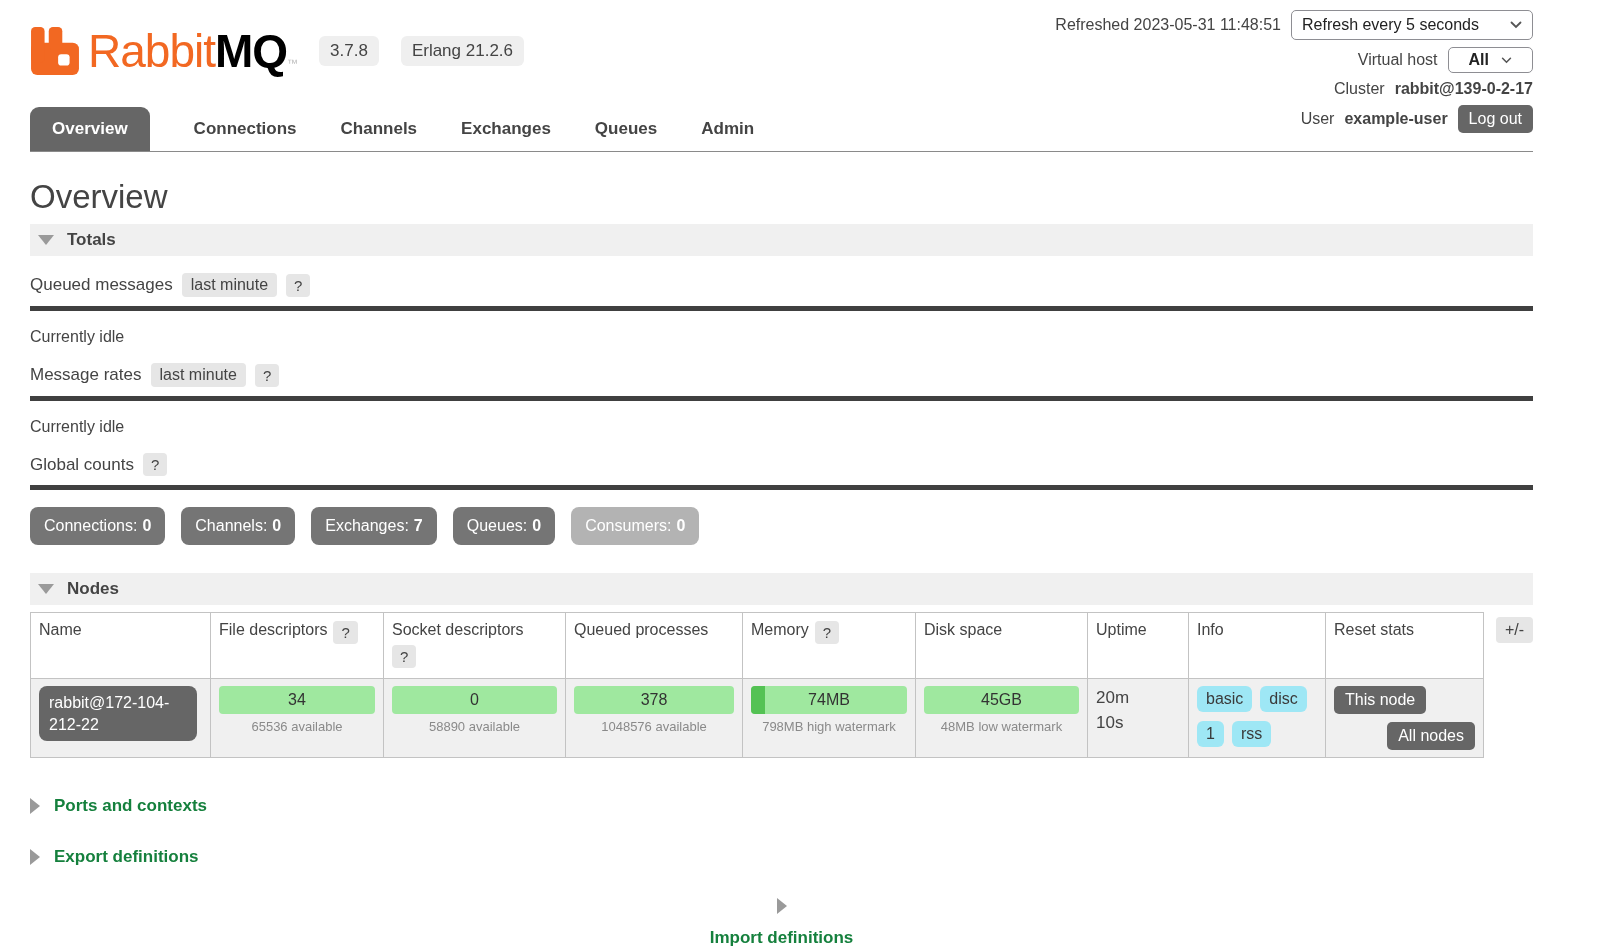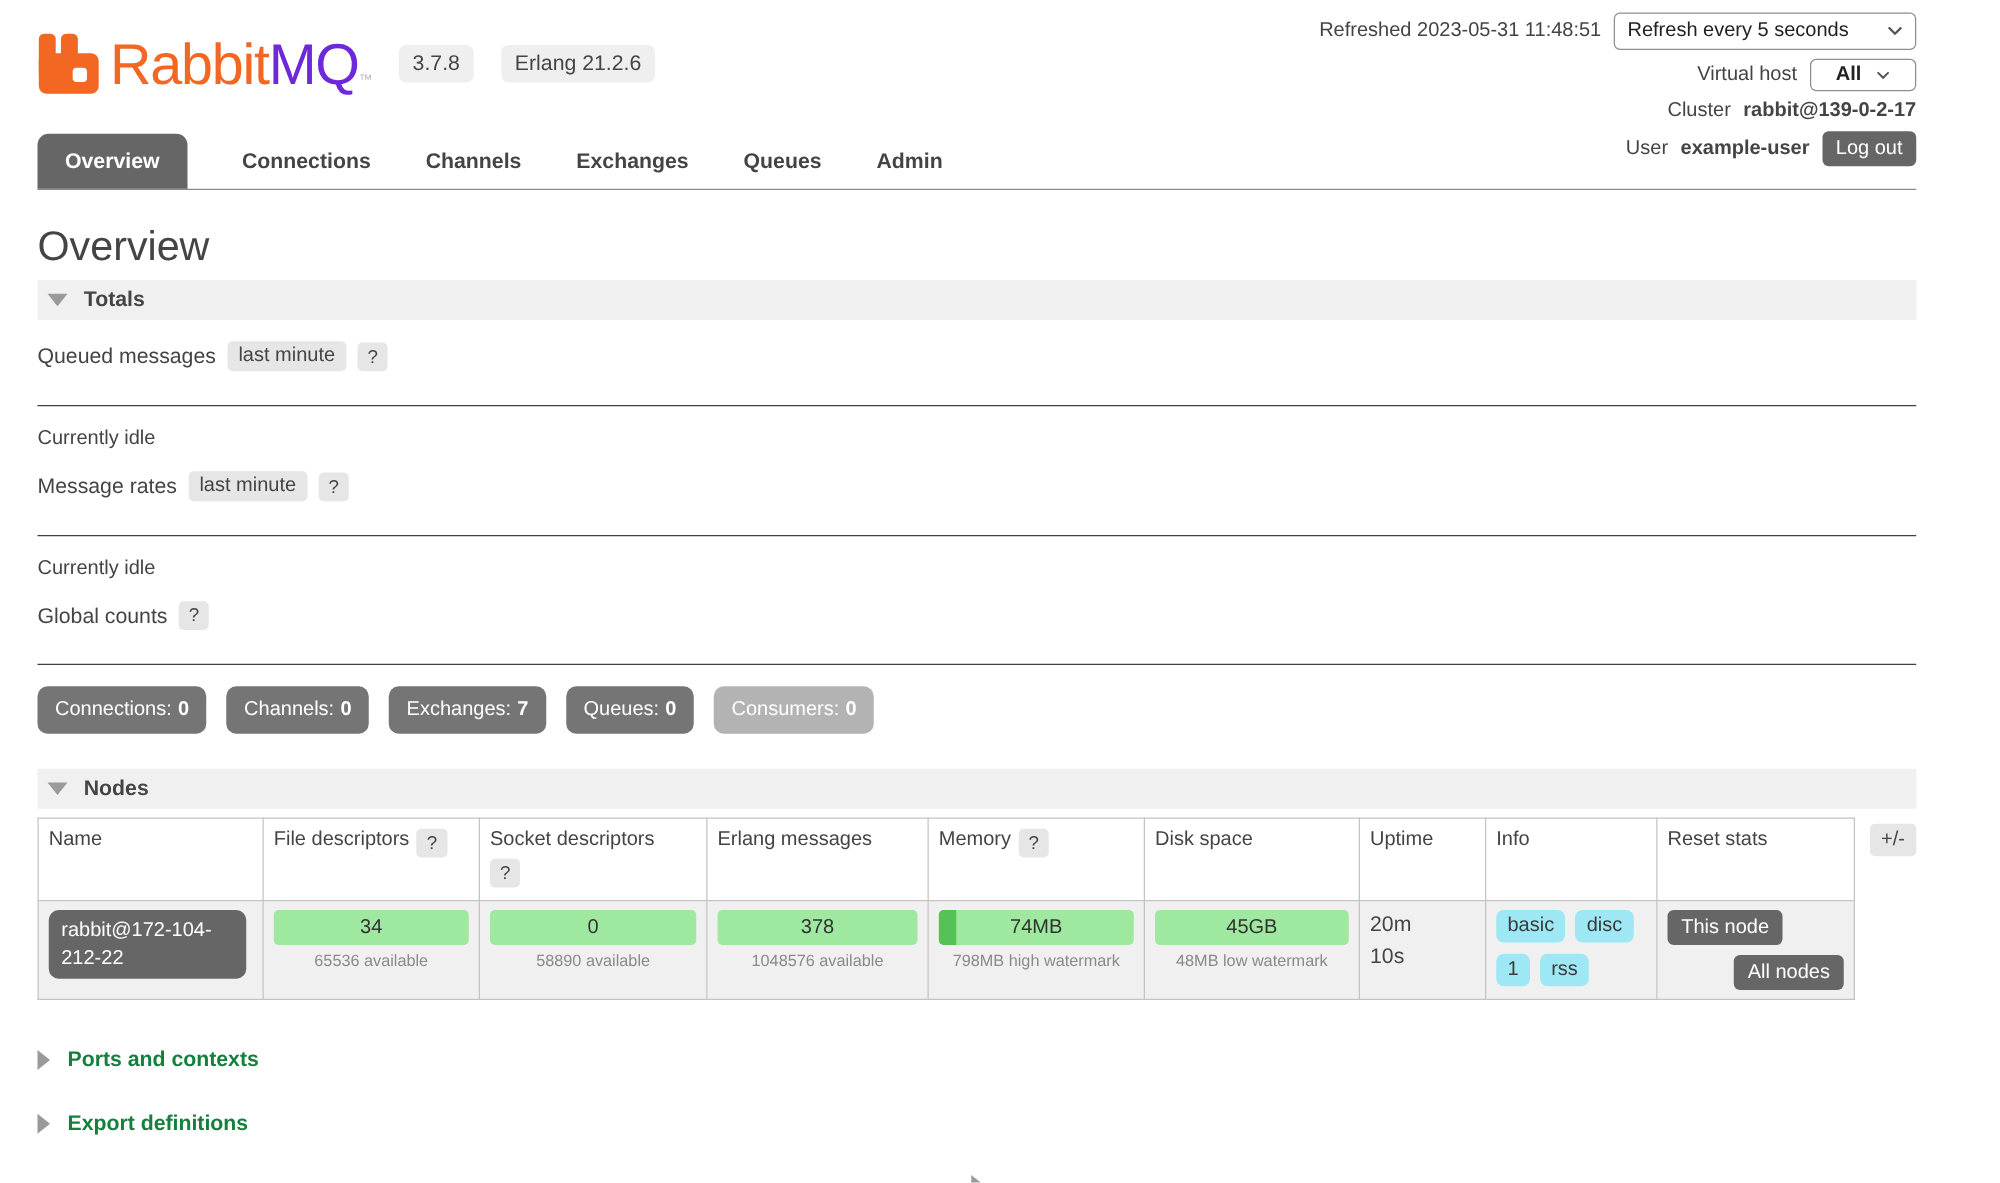--- a/index.html
+++ b/index.html
@@ -6,21 +6,21 @@
   html,body { width:1600px; height:946px; background:#fff; }
   body { font-family:"Liberation Sans", sans-serif; color:#444; overflow:hidden; }
   .page { width:1503px; margin-left:30px; position:relative; }
 
   
   .topbar { position:relative; height:152px; }
   .brand-row { position:absolute; left:0; top:26px; display:flex; align-items:center; gap:14px; }
   .logo { display:flex; align-items:center; gap:8px; cursor:pointer; }
   .brand-text { font-size:46px; letter-spacing:-1px; line-height:1; }
   .brand-rabbit { color:#f26822; }
-  .brand-mq { color:#6d28d9; }
+  .brand-mq { color:#000000;font-weight:bold; }
   .brand-tm { font-size:11px; color:#b9b9b9; vertical-align:baseline; }
   .chip { background:#efefef; border-radius:6px; padding:5px 11px; font-size:17px; color:#444; margin-left:8px; }
 
   .status { position:absolute; right:0; top:10px; display:flex; flex-direction:column; align-items:flex-end; gap:7px; }
   .status-row { display:flex; align-items:center; gap:10px; font-size:16px; }
   .sel { display:flex; align-items:center; justify-content:space-between; gap:12px; border:1px solid #8e8e93; border-radius:5px; background:#fff; padding:5px 10px; font-size:16px; color:#222; cursor:pointer; }
   .sel-small { padding:3px 20px; }
   .bold { font-weight:bold; }
   .btn-dark { background:#666; color:#fff; border:none; border-radius:5px; padding:5px 11px; font-size:16px; cursor:pointer; font-family:"Liberation Sans", sans-serif; }
 
@@ -29,21 +29,21 @@
   .tab { font-size:17px; font-weight:bold; color:#444; padding:12px 0; cursor:pointer; }
   .tab.active { background:#666; color:#fff; padding:12px 22px; border-radius:9px 9px 0 0; }
 
   
   h1.page-title { font-size:33px; font-weight:400; color:#444; margin:26px 0 8px; }
   .section-bar { background:#f0f0f0; padding:6px 8px; display:flex; align-items:center; gap:13px; margin-top:6px; cursor:pointer; }
   .section-bar .label { font-size:17px; font-weight:bold; color:#444; }
   .tri-down { width:0; height:0; border-left:8px solid transparent; border-right:8px solid transparent; border-top:10px solid #9a9a9a; }
   .tri-right { width:0; height:0; border-top:8px solid transparent; border-bottom:8px solid transparent; border-left:10px solid #9a9a9a; }
 
-  .subhead { display:flex; align-items:center; gap:9px; font-size:17px; margin-top:17px; padding-bottom:27px; border-bottom:1px solid #404040; }
+  .subhead { display:flex; align-items:center; gap:9px; font-size:17px; margin-top:17px; padding-bottom:9px; border-bottom:5px solid #404040; }
   .gray-chip { background:#e6e6e6; border-radius:4px; padding:3px 9px; font-size:16px; color:#444; }
   .help-chip { background:#e6e6e6; border-radius:4px; padding:3px 8px; font-size:15px; color:#444; cursor:pointer; }
   .idle { font-size:16px; margin-top:17px; }
 
   .counts { display:flex; gap:16px; margin-top:17px; }
   .count-badge { background:#757575; color:#fff; font-size:16px; padding:10px 14px; border-radius:8px; cursor:pointer; }
   .count-badge .val { font-weight:bold; margin-left:5px; }
   .count-badge.muted { background:#b3b3b3; cursor:default; }
 
   
@@ -201,21 +201,21 @@
                 </div>
               </th>
             <th>
                 <div class="th-inner th-narrow">
                   <span>Socket descriptors</span>
                   <span class="help-chip">?</span>
                 </div>
               </th>
             <th>
                 <div class="th-inner">
-                  <span>Erlang messages</span>
+                  <span>Queued processes</span>
                 </div>
               </th>
             <th>
                 <div class="th-inner">
                   <span>Memory</span>
                   <span class="help-chip">?</span>
                 </div>
               </th>
             <th>
                 <div class="th-inner">

